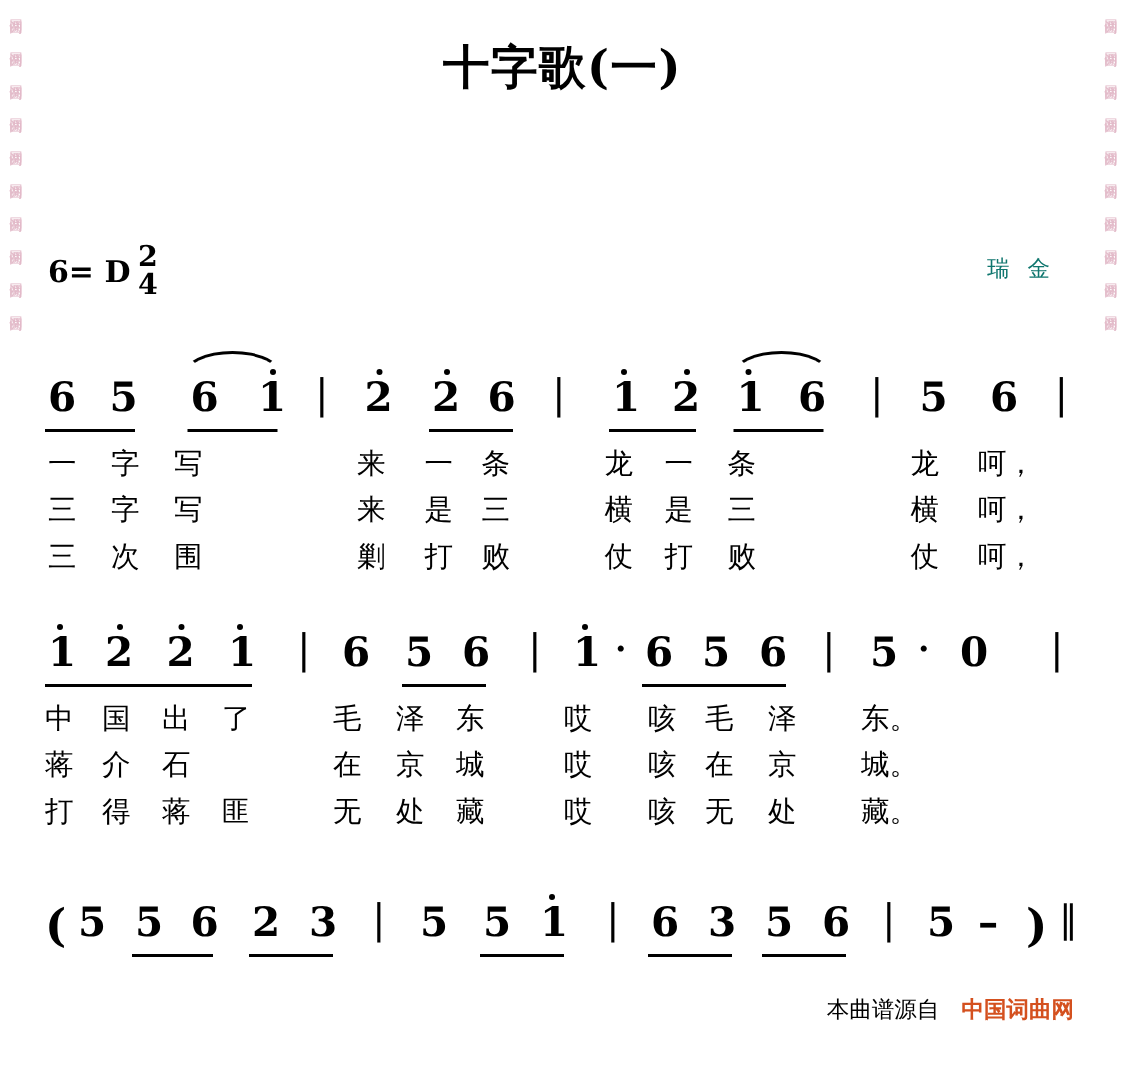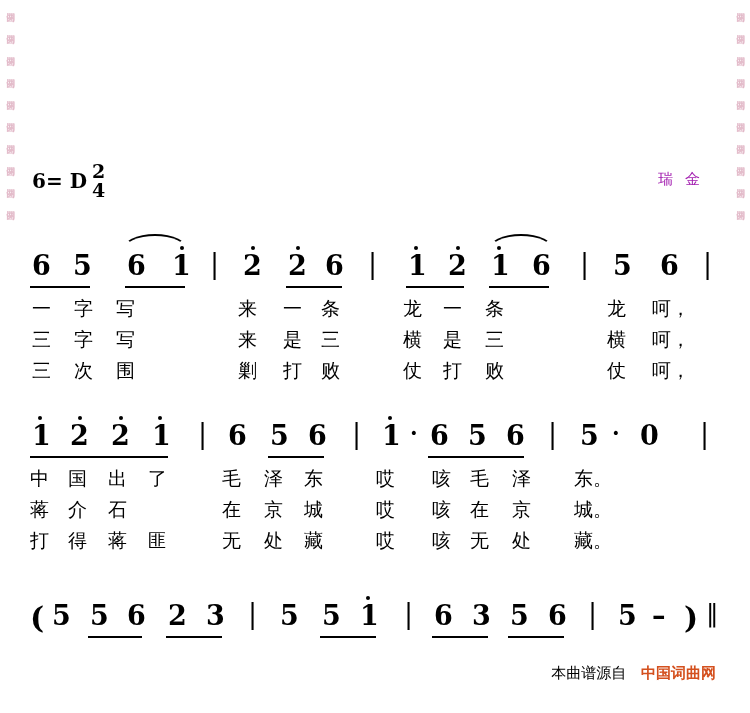--- a/index.html
+++ b/index.html
@@ -40,21 +40,21 @@
     font-family:"DejaVu Serif", serif;
     display:flex; align-items:center; gap:3px;
   }
   .frac { display:inline-flex; flex-direction:column; align-items:center;
           font-size:19px; font-weight:bold; line-height:1.0; margin-left:2px; }
   .frac .num { }
   .frac .den { }
 
   .composer {
     position:absolute; right:38px; top:170px;
-    font-size:15px; color:#a21caf; letter-spacing:12px;
+    font-size:15px; color:#0f766e; letter-spacing:12px;
     font-family:"DejaVu Serif", serif;
   }
 
   
   .system { position:absolute; left:0; width:750px; }
   .notes {
     position:relative; height:46px;
     font-family:"DejaVu Serif", serif;
     font-size:27px; font-weight:bold; color:#000;
   }
@@ -107,20 +107,21 @@
     <div class="wm">词曲网</div>
     <div class="wm">词曲网</div>
     <div class="wm">词曲网</div>
     <div class="wm">词曲网</div>
     <div class="wm">词曲网</div>
     <div class="wm">词曲网</div>
     <div class="wm">词曲网</div>
     <div class="wm">词曲网</div>
   </div>
 
+  <div class="title">十字歌(一)</div>
 
   <div class="keysig">
     <span>6= D</span>
     <span class="frac">
       <span class="num">2</span>
       <span class="den">4</span>
     </span>
   </div>
 
   <div class="composer">瑞金</div>

